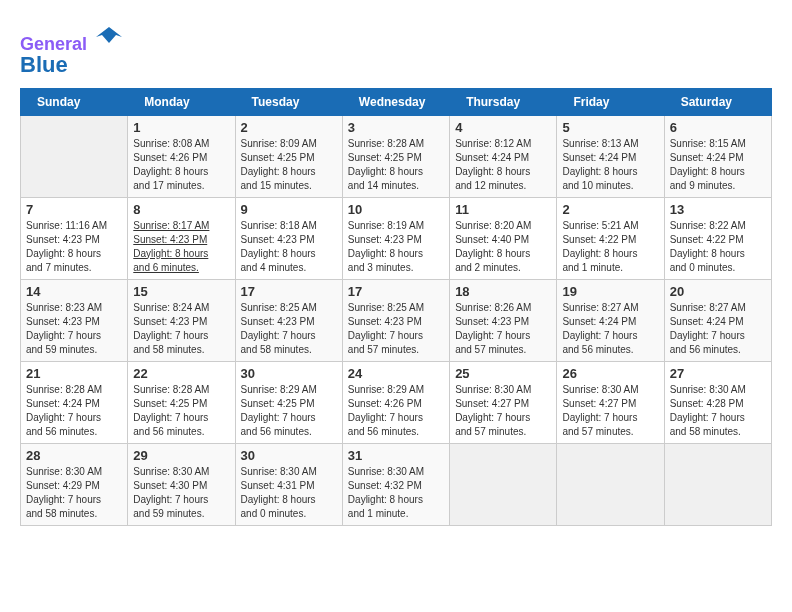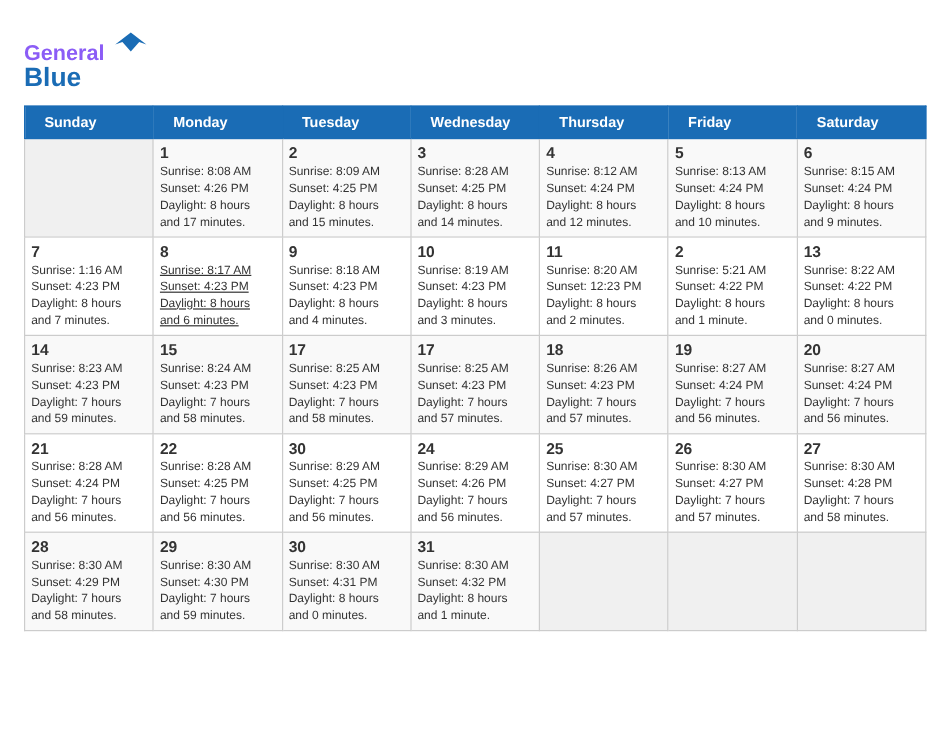--- a/index.html
+++ b/index.html
@@ -160,21 +160,21 @@
           <span class="day-num">6</span>
           <div class="day-info" style="white-space: pre-line;">Sunrise: 8:15 AM
 Sunset: 4:24 PM
 Daylight: 8 hours
 and 9 minutes.</div>
         </td>
       </tr>
       <tr>
         <td>
           <span class="day-num">7</span>
-          <div class="day-info" style="white-space: pre-line;">Sunrise: 1:16 AM
+          <div class="day-info" style="white-space: pre-line;">Sunrise: 11:16 AM
 Sunset: 4:23 PM
 Daylight: 8 hours
 and 7 minutes.</div>
         </td>
         <td>
           <span class="day-num">8</span>
           <div class="day-info" style="white-space: pre-line; text-decoration: underline;">Sunrise: 8:17 AM
 Sunset: 4:23 PM
 Daylight: 8 hours
 and 6 minutes.</div>
@@ -189,21 +189,21 @@
         <td>
           <span class="day-num">10</span>
           <div class="day-info" style="white-space: pre-line;">Sunrise: 8:19 AM
 Sunset: 4:23 PM
 Daylight: 8 hours
 and 3 minutes.</div>
         </td>
         <td>
           <span class="day-num">11</span>
           <div class="day-info" style="white-space: pre-line;">Sunrise: 8:20 AM
-Sunset: 12:23 PM
+Sunset: 4:40 PM
 Daylight: 8 hours
 and 2 minutes.</div>
         </td>
         <td>
           <span class="day-num">2</span>
           <div class="day-info" style="white-space: pre-line;">Sunrise: 5:21 AM
 Sunset: 4:22 PM
 Daylight: 8 hours
 and 1 minute.</div>
         </td>

